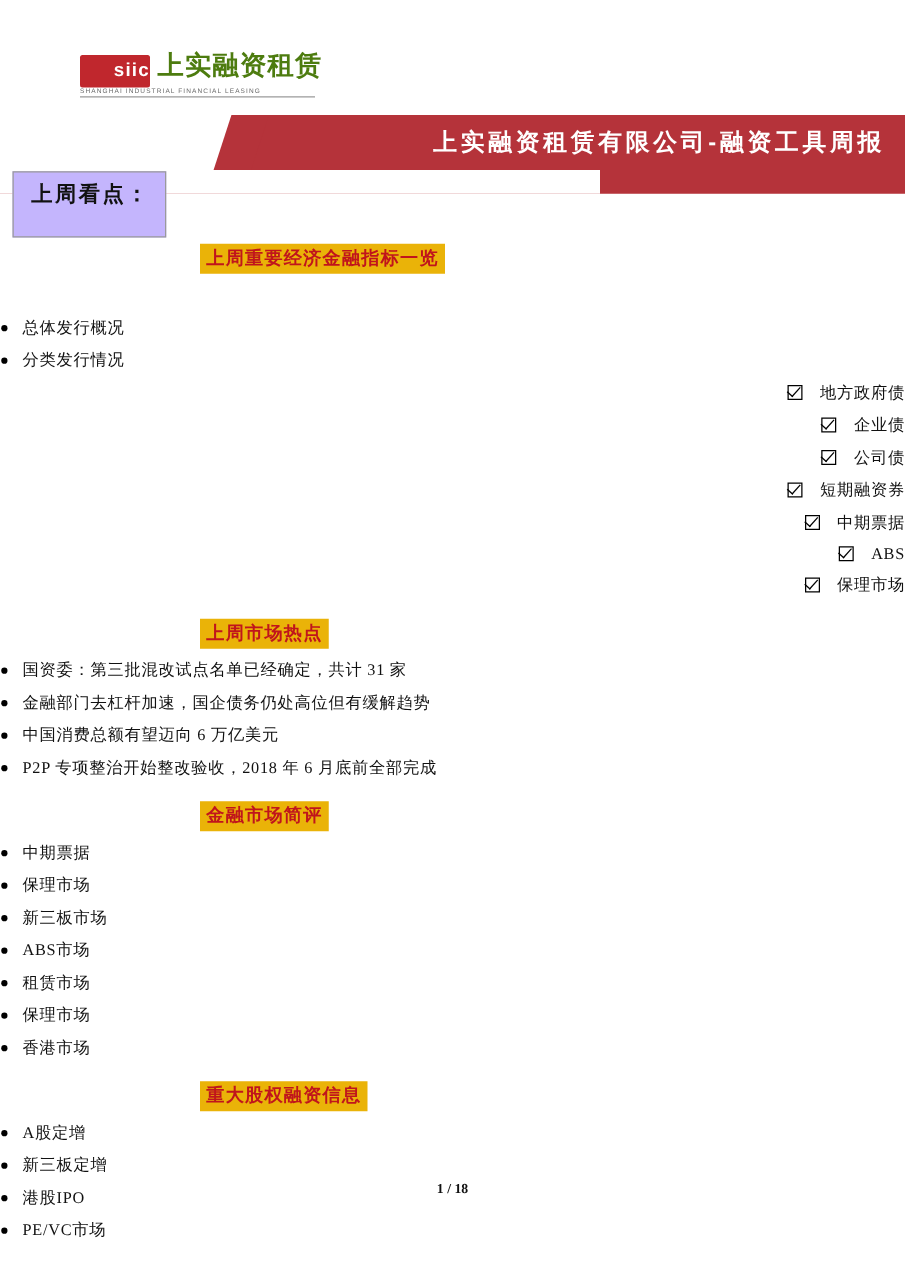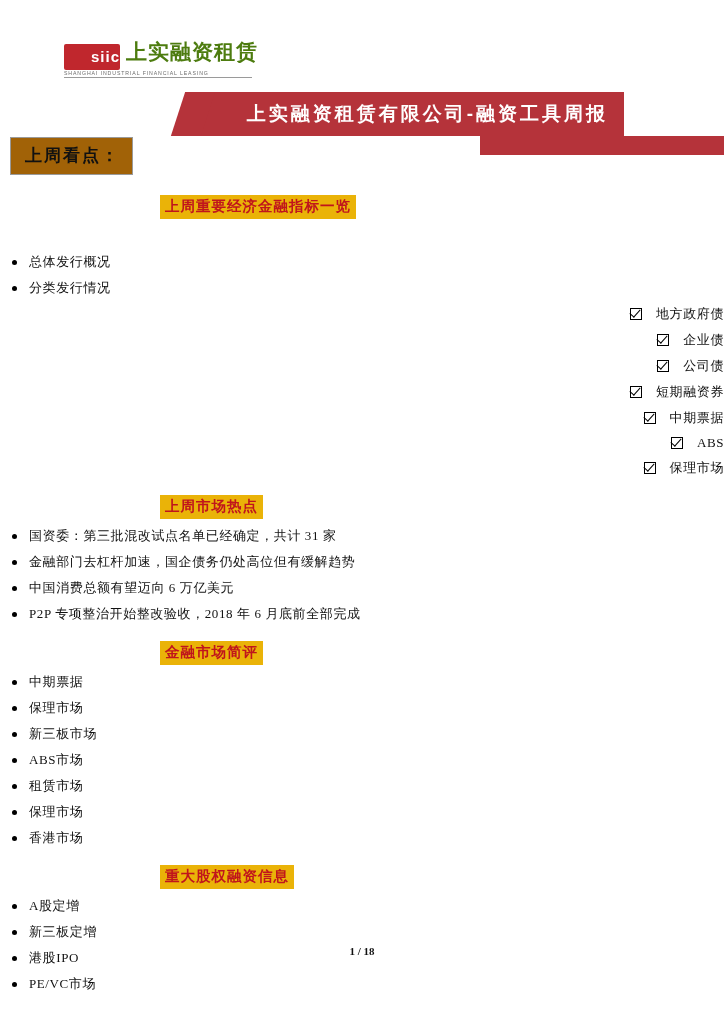--- a/index.html
+++ b/index.html
@@ -68,21 +68,21 @@
     top: 37px;
     width: 188px;
     height: 1px;
     background: #9a9a9a;
   }
   
   .banner {
     position: absolute;
     left: 0;
     top: 92px;
-    width: 624px;
+    width: 724px;
     height: 44px;
     background: #b5333a;
   }
   .banner-left-white {
     position: absolute;
     left: 0;
     top: 0;
     width: 190px;
     height: 44px;
     background: #ffffff;
@@ -131,22 +131,22 @@
     top: 0;
     width: 480px;
     height: 19px;
     background: #ffffff;
   }
   
   .heading-box {
     position: absolute;
     left: 10px;
     top: 137px;
-    padding: 6px 12px 7px 14px;
-    background: #a16207;
+    padding: 6px 12px 22px 14px;
+    background: #c4b5fd;
     border: 1px solid #9a9a9a;
     font-family: "Liberation Sans", sans-serif;
     font-size: 17px;
     font-weight: bold;
     color: #111111;
     letter-spacing: 2px;
   }
   
   .content {
     position: absolute;
@@ -171,21 +171,21 @@
   .gap-sm { height: 10px; }
 
   ul.lvl1 {
     list-style: none;
     margin: 8px 0 0 0;
     padding: 0;
   }
   ul.lvl1 > li {
     position: relative;
     margin: 0 0 8px 0;
-    padding-left: 12px;
+    padding-left: 1px;
     font-size: 13px;
     color: #111111;
     letter-spacing: 0.5px;
   }
   .bullet-dot {
     display: inline-block;
     width: 5px;
     height: 5px;
     border-radius: 50%;
     background: #000000;

